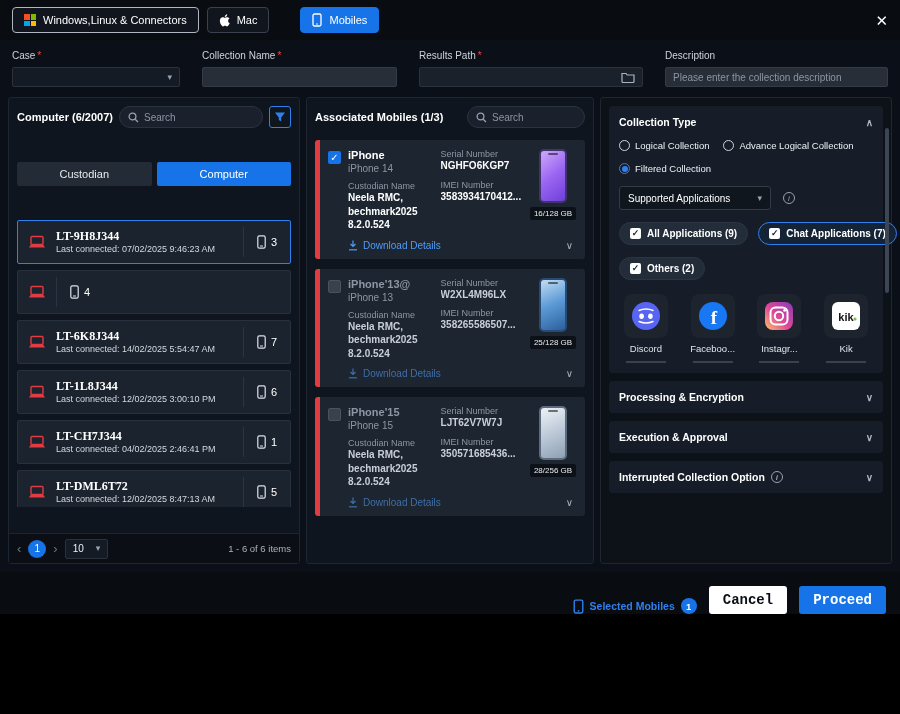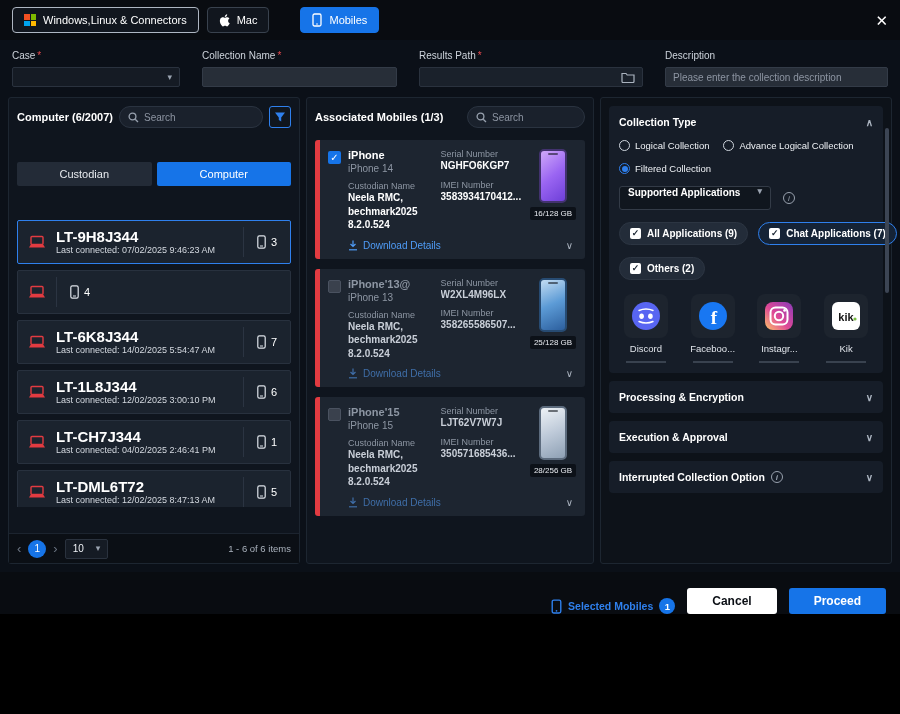--- a/index.html
+++ b/index.html
@@ -52,21 +52,21 @@
   .seg { flex:1; height:24px; display:flex; align-items:center; justify-content:center; font-size:11px;
     border-radius:2px; background:#232b37; color:#e7eaee; cursor:pointer; }
   .seg.active { background:#1674e8; color:#fff; }
 
   .comp-list { display:flex; flex-direction:column; gap:6px; padding:0 8px; overflow:hidden; }
   .comp-row { height:44px; flex:0 0 auto; background:#1b232e; border:1px solid #28313e; border-radius:2px;
     display:flex; align-items:center; cursor:pointer; }
   .comp-row.selected { border:1px solid #2f80ed; }
   .laptop-wrap { width:38px; display:flex; justify-content:center; flex:0 0 auto; }
   .comp-info { flex:1; min-width:0; padding-right:4px; }
-  .comp-name { font-size:15px; font-weight:bold; color:#fff; }
+  .comp-name { font-size:12px; font-weight:bold; color:#fff;font-family:Liberation Serif, serif; }
   .comp-sub { font-size:9px; color:#d4d9e0; line-height:1.3; max-width:168px; }
   .comp-div { width:1px; height:30px; background:#2b3442; flex:0 0 auto; }
   .comp-count { width:46px; flex:0 0 auto; display:flex; align-items:center; justify-content:center; gap:5px; font-size:11px; color:#fff; }
 
   .pager { margin-top:auto; height:30px; flex:0 0 auto; background:#0b0f15; border-top:1px solid #1c242f;
     display:flex; align-items:center; gap:7px; padding:0 8px; }
   .pg-arrow { color:#6b7482; font-size:13px; cursor:pointer; }
   .pg-num { width:18px; height:18px; border-radius:50%; background:#1674e8; color:#fff; font-size:10px;
     display:flex; align-items:center; justify-content:center; cursor:pointer; }
   .pg-size { height:20px; background:#151b24; border:1px solid #2a323e; border-radius:2px; display:flex;
@@ -108,21 +108,21 @@
   .acc-head { display:flex; align-items:center; justify-content:space-between; font-size:10.5px; font-weight:bold; color:#fff; cursor:pointer; }
   .chev { color:#aab3bf; font-size:10px; }
   .ct-body { margin-top:12px; display:flex; flex-direction:column; gap:12px; }
   .radio-row { display:flex; gap:14px; }
   .radio { display:flex; align-items:center; gap:5px; font-size:9.5px; color:#eef1f5; cursor:pointer; white-space:nowrap; }
   .rdot { width:11px; height:11px; border-radius:50%; border:1.5px solid #cfd5dd; position:relative; flex:0 0 auto; }
   .radio.sel .rdot { border-color:#2f80ed; }
   .radio.sel .rdot::after { content:""; position:absolute; inset:1.5px; border-radius:50%; background:#2f80ed; }
   .sel-row { display:flex; align-items:center; gap:12px; }
   .app-select { width:152px; height:24px; background:#10161e; border:1px solid #333b47; border-radius:3px;
-    display:flex; justify-content:space-between; padding:0 8px; font-size:10px; color:#fff; cursor:pointer;font-weight:bold; }
+    display:flex; align-items:center; justify-content:space-between; padding:0 8px; font-size:10px; color:#fff; cursor:pointer; }
   .info-i { width:12px; height:12px; border-radius:50%; border:1px solid #98a1ae; color:#98a1ae; font-size:8px;
     display:inline-flex; align-items:center; justify-content:center; font-style:italic; flex:0 0 auto; }
   .chips { display:flex; gap:10px; }
   .chip { display:flex; align-items:center; gap:6px; background:#232c39; border:1px solid #2c3542; border-radius:14px;
     padding:5px 10px; font-size:10px; color:#fff; font-weight:bold; cursor:pointer; white-space:nowrap; }
   .chip.outlined { background:#152336; border-color:#2f80ed; }
   .cbx2 { width:11px; height:11px; border-radius:2px; background:#fff; color:#15202e; font-size:9px; line-height:1;
     display:flex; align-items:center; justify-content:center; }
   .apps { display:flex; gap:13px; padding-top:2px; }
   .app-tile { width:56px; display:flex; flex-direction:column; align-items:center; cursor:pointer; }
@@ -131,21 +131,21 @@
   .app-under { margin-top:7px; width:40px; height:2px; background:#39424f; }
   .acc-title-wrap { display:flex; align-items:center; gap:6px; }
   .v-scroll { position:absolute; right:2px; top:30px; width:4px; height:165px; background:#3c4554; border-radius:2px; cursor:pointer; }
 
   
   .footer { height:42px; flex:0 0 auto; background:#090c11; display:flex; align-items:flex-end; justify-content:flex-end;
     gap:12px; padding:0 14px; }
   .sel-mob { display:flex; align-items:center; gap:6px; color:#2f80ed; font-size:10.5px; font-weight:bold; cursor:pointer; }
   .badge { width:16px; height:16px; border-radius:50%; background:#1674e8; color:#fff; font-size:9.5px; font-weight:bold;
     display:flex; align-items:center; justify-content:center; }
-  .btn { border:none; border-radius:3px; padding:6px 25px; font-size:12px; font-weight:bold; cursor:pointer; font-family:Liberation Sans, sans-serif; }
+  .btn { border:none; border-radius:3px; padding:6px 14px; font-size:14px; font-weight:bold; cursor:pointer; font-family:Liberation Mono, monospace; }
   .btn-cancel { background:#fff; color:#0b0f15; }
   .btn-proceed { background:#1674e8; color:#fff; }
   .bottom-strip { height:14px; flex:0 0 auto; background:#000; }
 </style>
 </head>
 <body>
 
 <div class="app">
 
   <div class="topbar">

